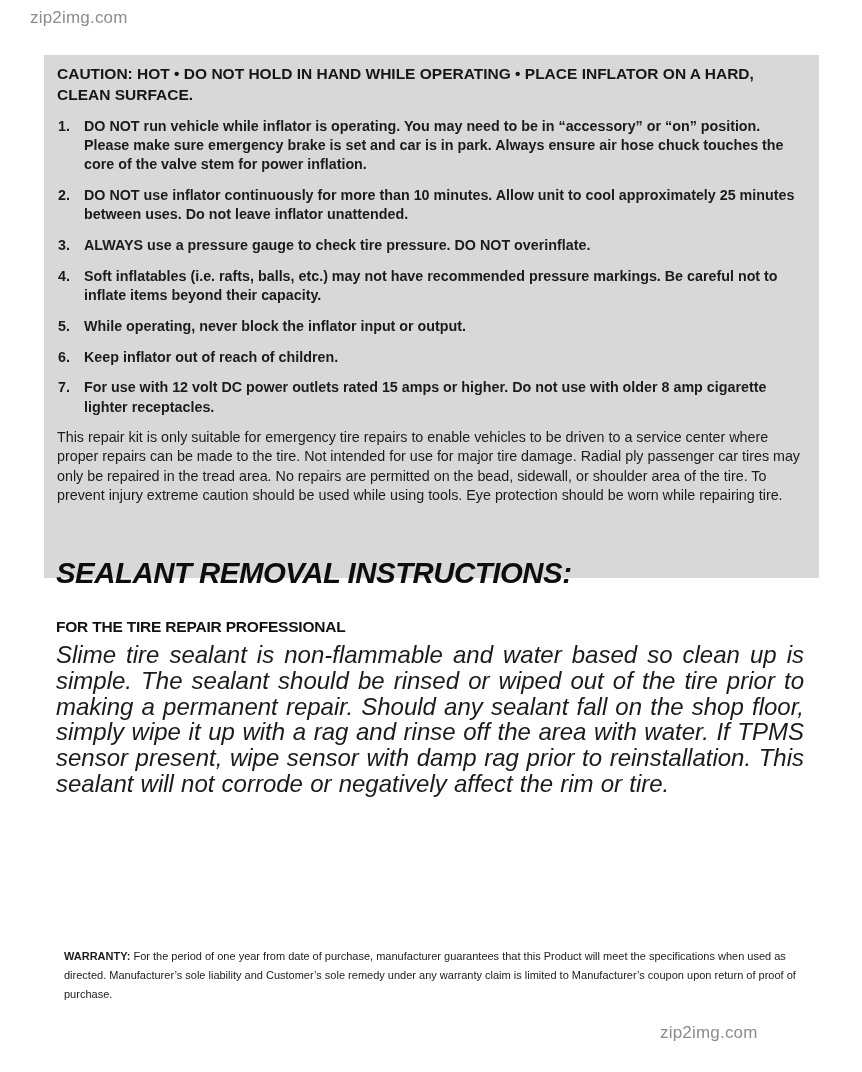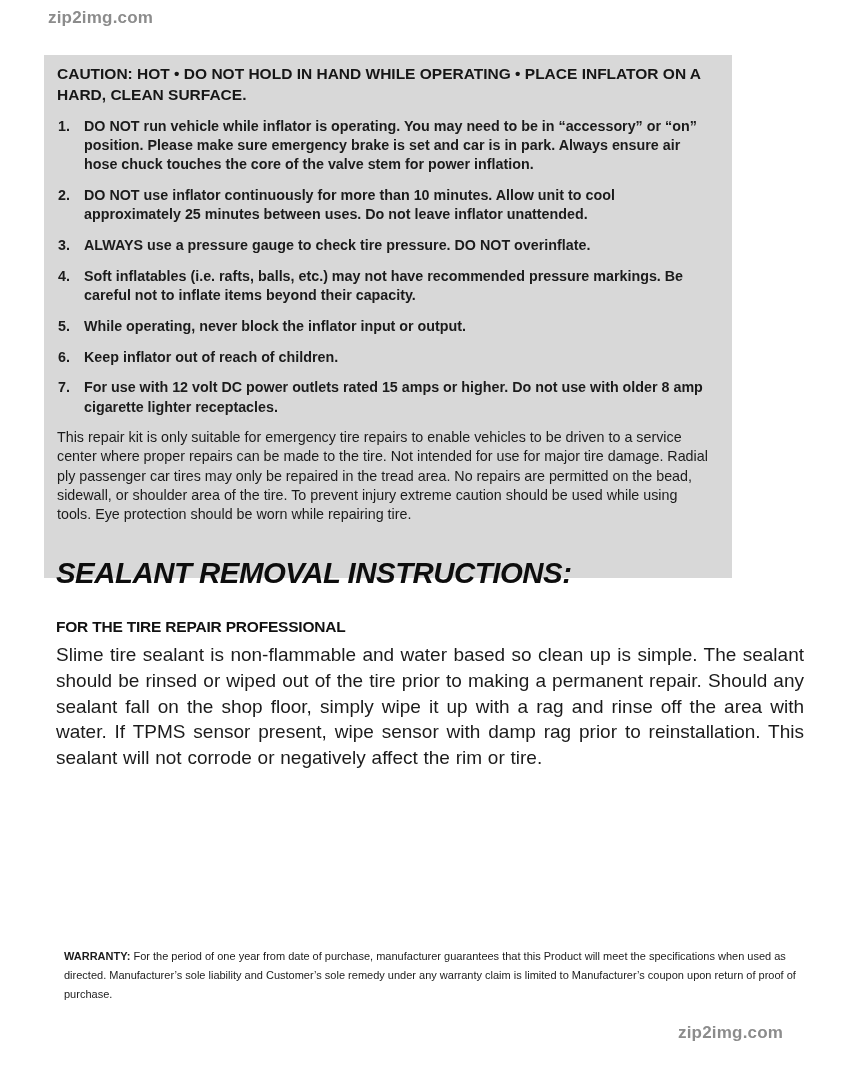--- a/index.html
+++ b/index.html
@@ -8,31 +8,30 @@
     background: #ffffff;
     font-family: "Liberation Sans", sans-serif;
     color: #1c1c1c;
     position: relative;
     overflow: hidden;
   }
   .watermark {
     position: absolute;
     color: #8c8c8c;
     font-size: 17px;
-    font-weight: 700;
+    font-weight: 400;
     letter-spacing: 0.2px;
-    margin-left: 18px;
   }
   .watermark-top { left: 30px; top: 8px; }
   .watermark-bottom { left: 660px; top: 1023px; }
 
   .caution-box {
     position: absolute;
     left: 44px; top: 55px;
-    width: 688px; height: 523px;
+    width: 775px; height: 523px;
     background: #d8d8d8;
     box-sizing: border-box;
     padding: 9px 16px 0 13px;
   }
   .caution-heading {
     font-size: 15.5px;
     font-weight: 700;
     line-height: 20.5px;
     letter-spacing: 0px;
     margin: 0;
@@ -88,26 +87,27 @@
   }
   .sealant-subtitle {
     margin: 28px 0 0 0;
     font-size: 15.5px;
     font-weight: 700;
     letter-spacing: -0.2px;
     color: #111111;
   }
   .sealant-body {
     margin: 6px 0 0 0;
-    font-size: 19px;
+    font-size: 24px;
     font-weight: 400;
     line-height: 25.8px;
     text-align: justify;
     color: #1b1b1b;
     word-spacing: 0.5px;
+    font-style: italic;
   }
 
   .warranty {
     position: absolute;
     left: 64px; top: 936px;
     width: 764px;
     font-size: 11px;
     line-height: 19px;
     color: #1b1b1b;
   }

